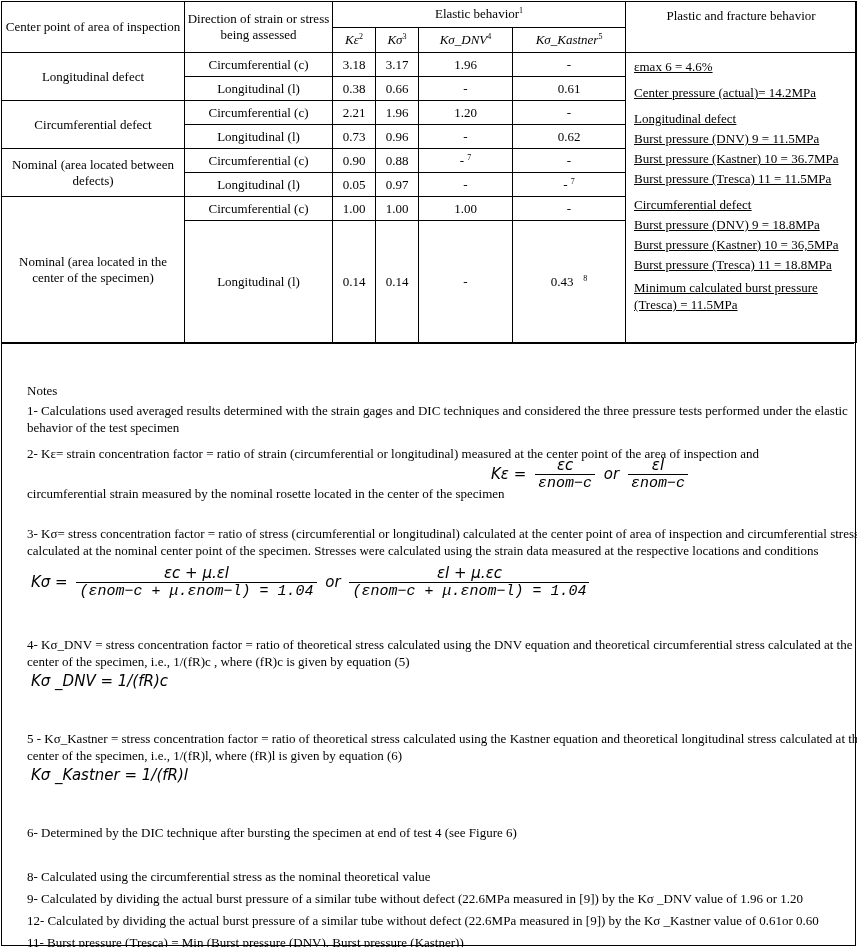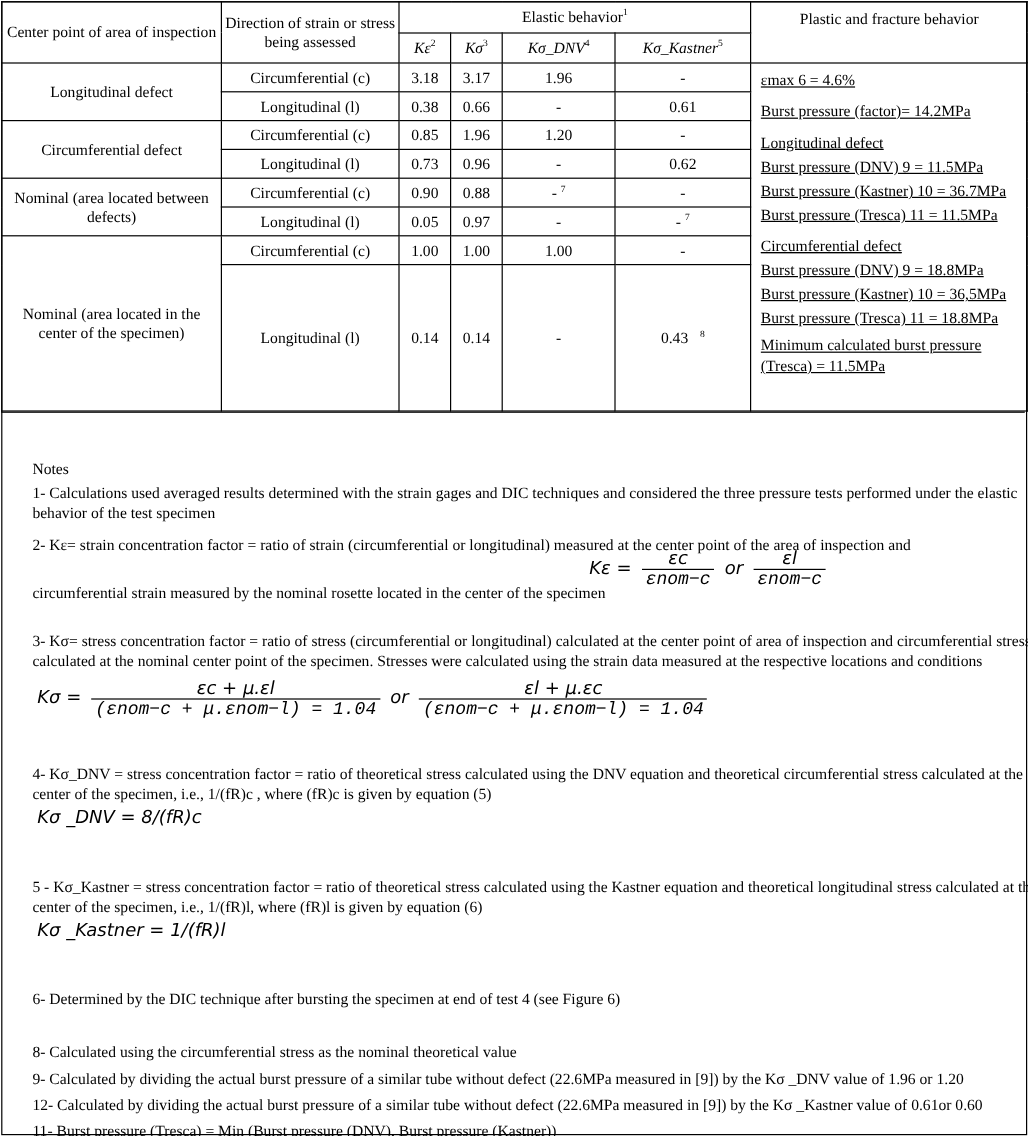--- a/index.html
+++ b/index.html
@@ -53,21 +53,21 @@
   </tr>
   <tr style="height:24px">
     <td rowspan="2">Longitudinal defect</td>
     <td>Circumferential (c)</td>
     <td>3.18</td>
     <td>3.17</td>
     <td>1.96</td>
     <td>-</td>
     <td rowspan="8" class="plastic">
       <div>εmax 6 = 4.6%</div>
-      <div style="margin-top:6px">Burst pressure (factor)= 14.2MPa</div>
+      <div style="margin-top:6px">Center pressure (actual)= 14.2MPa</div>
       <div class="u" style="margin-top:6px">Longitudinal defect</div>
       <div>Burst pressure (DNV) 9 = 11.5MPa</div>
       <div>Burst pressure (Kastner) 10 = 36.7MPa</div>
       <div>Burst pressure (Tresca) 11 = 11.5MPa</div>
       <div class="u" style="margin-top:6px">Circumferential defect</div>
       <div>Burst pressure (DNV) 9 = 18.8MPa</div>
       <div>Burst pressure (Kastner) 10 = 36,5MPa</div>
       <div>Burst pressure (Tresca) 11 = 18.8MPa</div>
       <div style="margin-top:4px;line-height:17px">Minimum calculated burst pressure (Tresca) = 11.5MPa</div>
     </td>
@@ -75,21 +75,21 @@
   <tr style="height:24px">
     <td>Longitudinal (l)</td>
     <td>0.38</td>
     <td>0.66</td>
     <td>-</td>
     <td>0.61</td>
   </tr>
   <tr style="height:24px">
     <td rowspan="2">Circumferential defect</td>
     <td>Circumferential (c)</td>
-    <td>0.85</td>
+    <td>2.21</td>
     <td>1.96</td>
     <td>1.20</td>
     <td>-</td>
   </tr>
   <tr style="height:24px">
     <td>Longitudinal (l)</td>
     <td>0.73</td>
     <td>0.96</td>
     <td>-</td>
     <td>0.62</td>
@@ -139,21 +139,21 @@
     <span class="frac"><span class="num">εl</span><span class="den">εnom−c</span></span>
   </div>
   <p style="top:165px">3- Kσ= stress concentration factor = ratio of stress (circumferential or longitudinal) calculated at the center point of area of inspection and circumferential stress calculated at the nominal center point of the specimen. Stresses were calculated using the strain data measured at the respective locations and conditions</p>
   <div class="eq" style="left:30px;top:220px">
     <span>Kσ =</span>
     <span class="frac"><span class="num">εc + μ.εl</span><span class="den">(εnom−c + μ.εnom−l) = 1.04</span></span>
     <span>or</span>
     <span class="frac"><span class="num">εl + μ.εc</span><span class="den">(εnom−c + μ.εnom−l) = 1.04</span></span>
   </div>
   <p style="top:276px">4- Kσ_DNV = stress concentration factor = ratio of theoretical stress calculated using the DNV equation and theoretical circumferential stress calculated at the center of the specimen, i.e., 1/(fR)c , where (fR)c is given by equation (5)</p>
-  <div class="eq" style="left:30px;top:328px">Kσ _DNV = 8/(fR)c</div>
+  <div class="eq" style="left:30px;top:328px">Kσ _DNV = 1/(fR)c</div>
   <p style="top:370px">5 - Kσ_Kastner = stress concentration factor = ratio of theoretical stress calculated using the Kastner equation and theoretical longitudinal stress calculated at the center of the specimen, i.e., 1/(fR)l, where (fR)l is given by equation (6)</p>
   <div class="eq" style="left:30px;top:422px">Kσ _Kastner = 1/(fR)l</div>
   <p style="top:464px">6- Determined by the DIC technique after bursting the specimen at end of test 4 (see Figure 6)</p>
   <p style="top:508px">8- Calculated using the circumferential stress as the nominal theoretical value</p>
   <p style="top:530px">9- Calculated by dividing the actual burst pressure of a similar tube without defect (22.6MPa measured in [9]) by the Kσ _DNV value of 1.96 or 1.20</p>
   <p style="top:552px">12- Calculated by dividing the actual burst pressure of a similar tube without defect (22.6MPa measured in [9]) by the Kσ _Kastner value of 0.61or 0.60</p>
   <p style="top:574px">11- Burst pressure (Tresca) = Min (Burst pressure (DNV), Burst pressure (Kastner))</p>
 </div>
 
 </body></html>

